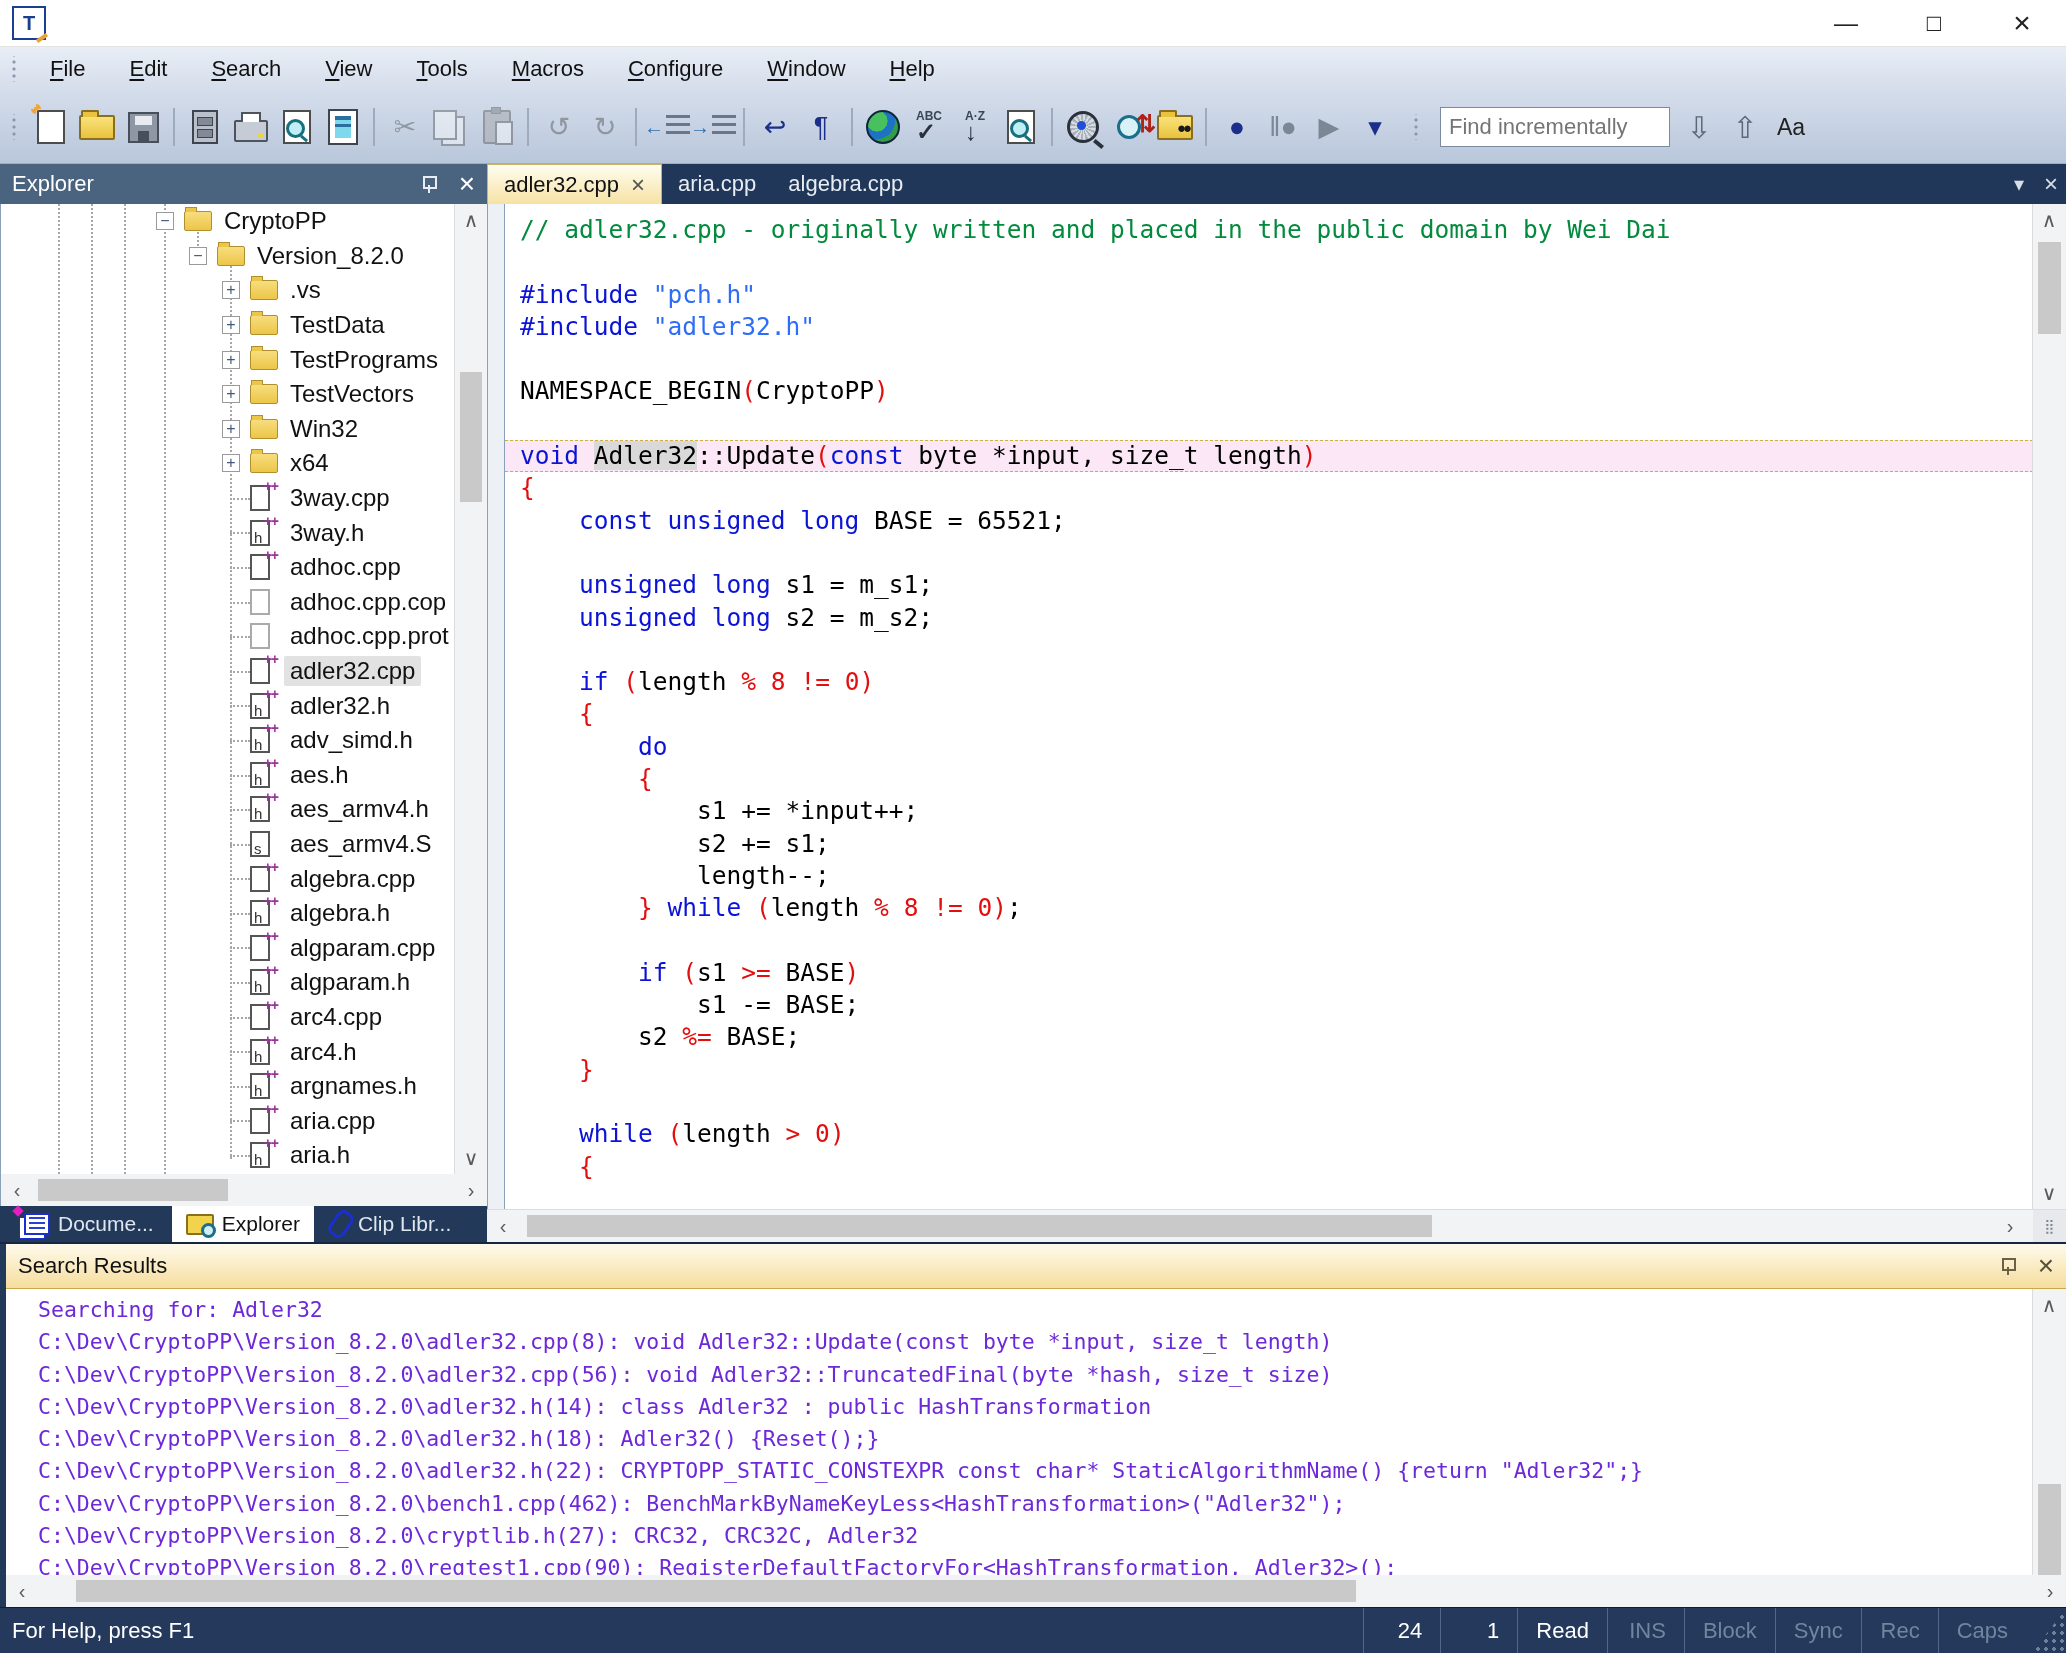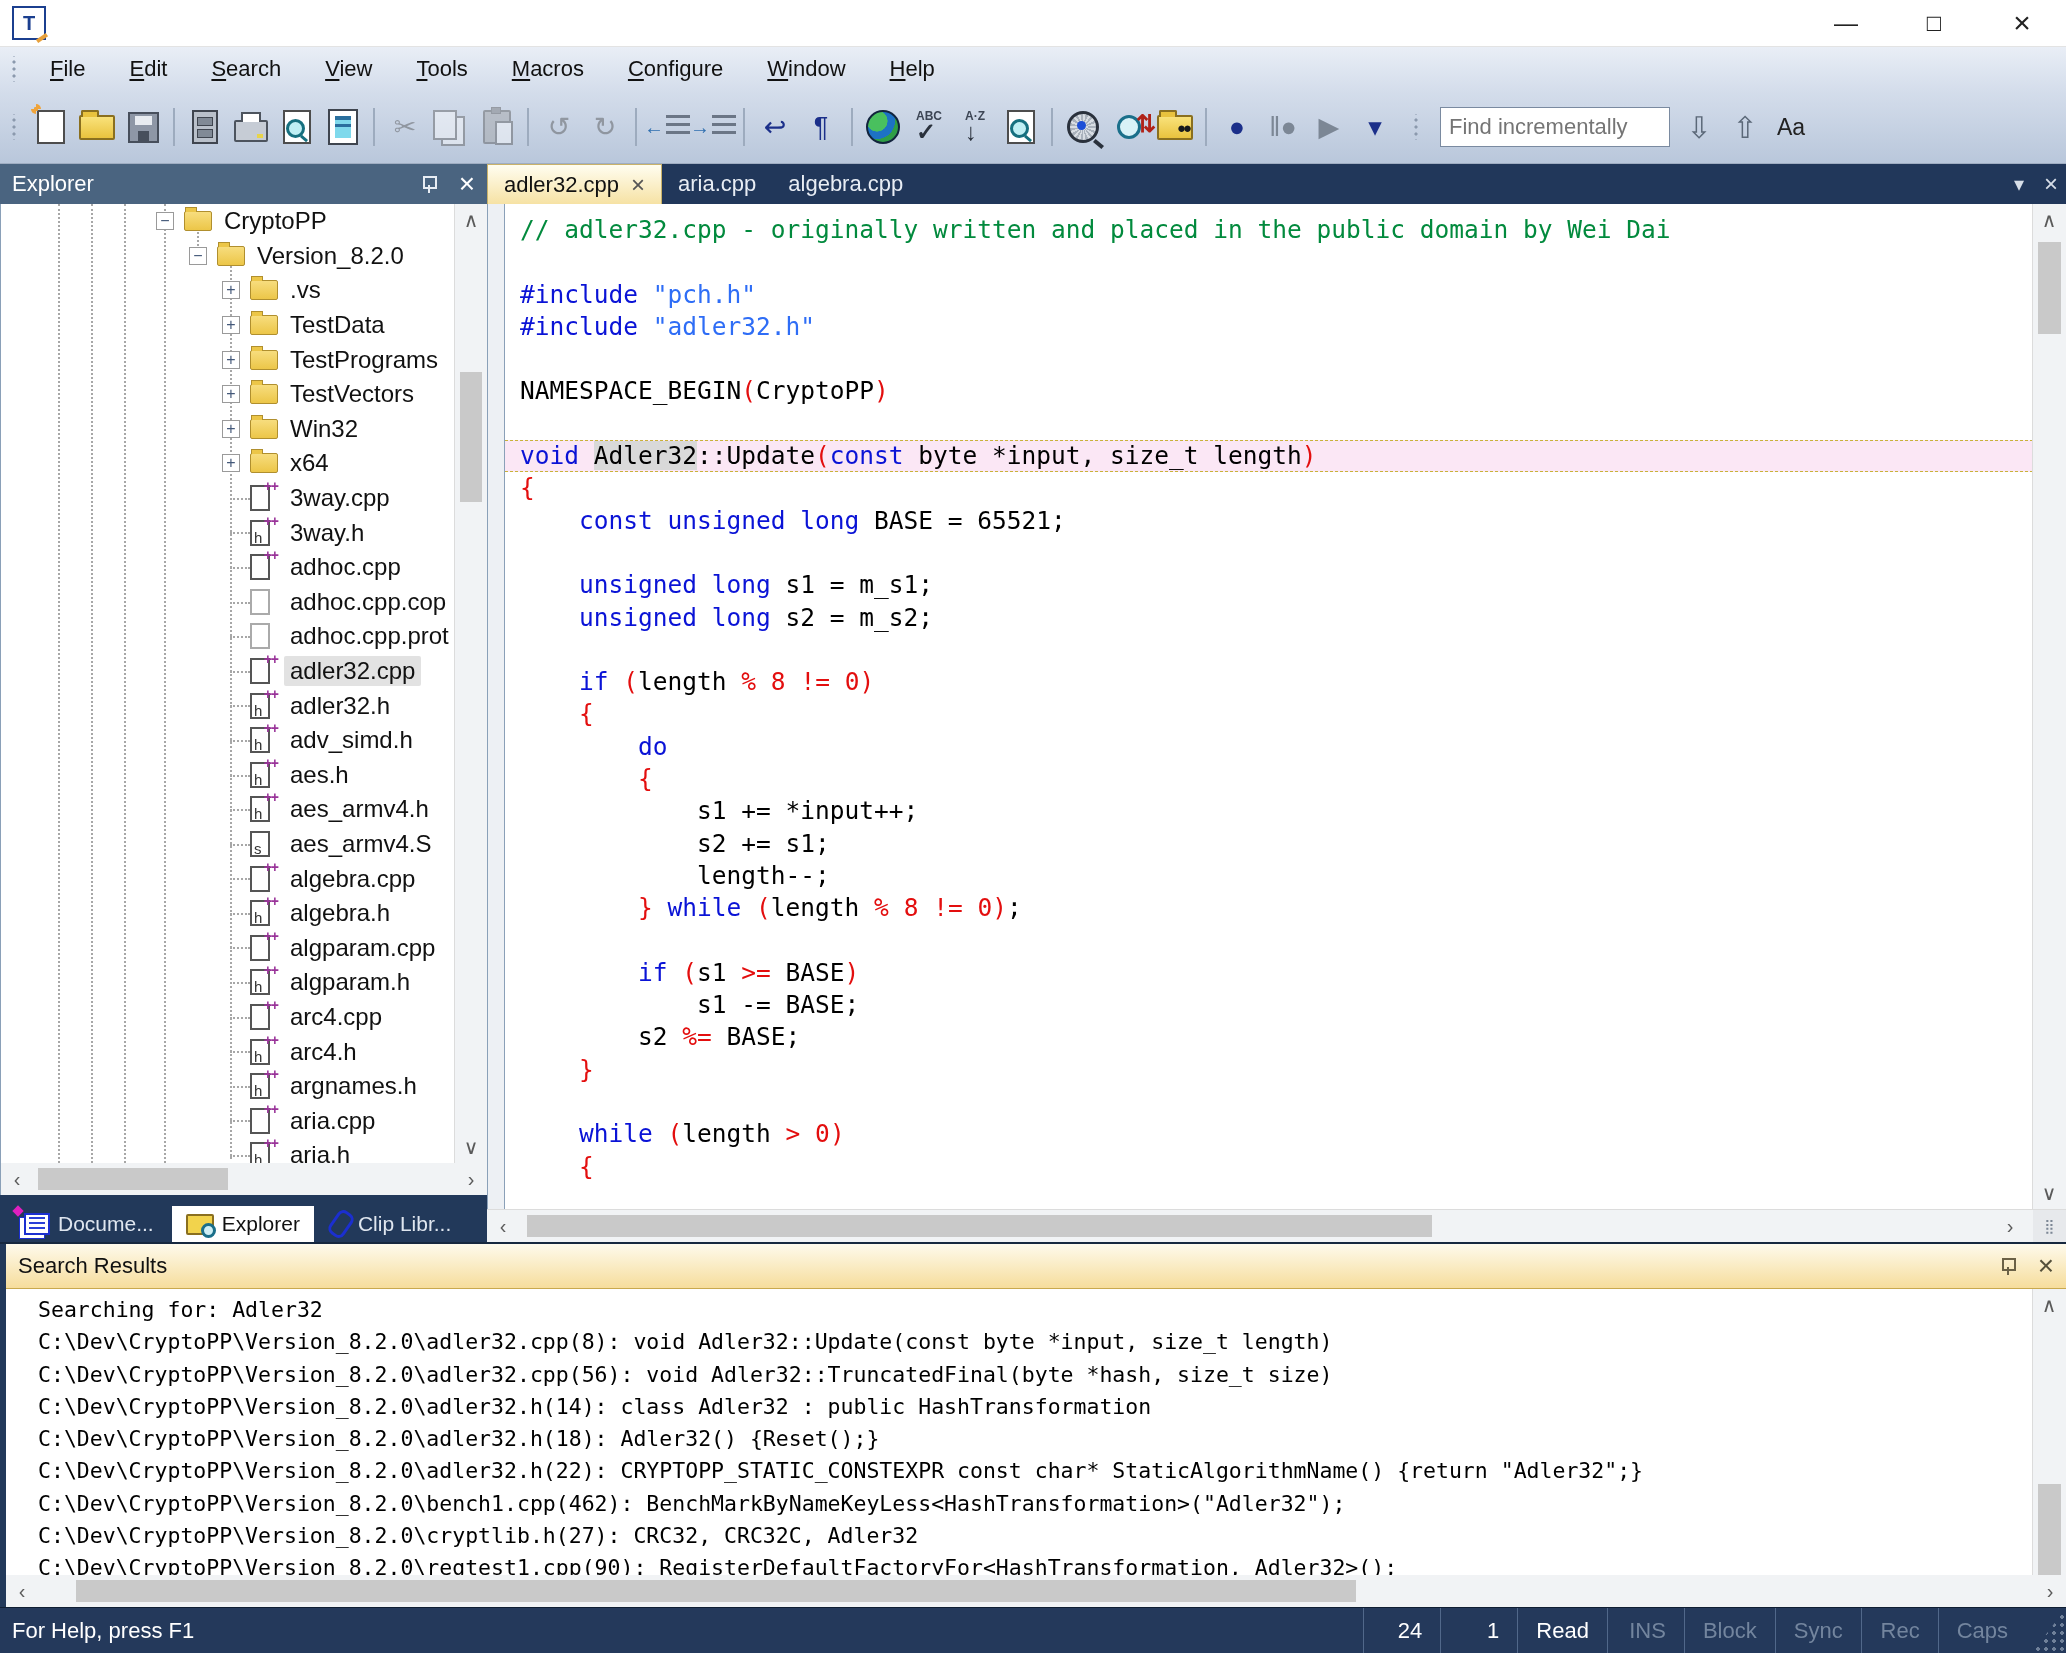--- a/index.html
+++ b/index.html
@@ -94,21 +94,21 @@
   .t-page.plain{border-color:#aaa;}
   .t-page .pp{position:absolute;top:-9px;right:-10px;color:#993399;font-size:14px;font-weight:bold;letter-spacing:-1px;}
   .t-page .letter{position:absolute;left:2px;bottom:-2px;font-size:15px;color:#333;font-family:"Liberation Sans",sans-serif;}
   .tree-label{font-size:24px;color:#111;padding:1px 6px;border-radius:2px;white-space:nowrap;}
   .tree-label.selected{background:#e2e2e2;}
   .exp-vscroll{position:absolute;top:0;right:0;width:32px;bottom:0;background:#f1f3f5;border-left:1px solid #dcdcdc;}
   .scroll-arrow{position:absolute;width:32px;height:32px;display:flex;align-items:center;justify-content:center;color:#5a5a5a;font-size:20px;}
   .scroll-thumb-v{position:absolute;left:5px;right:5px;background:#c9c9c9;}
   .exp-hscroll{height:32px;background:#f1f3f5;position:relative;border-left:1px solid #8aa0b8;}
   .scroll-thumb-h{position:absolute;top:5px;bottom:5px;background:#c9c9c9;}
-  .exp-tabs{height:47px;background:#22395a;display:flex;align-items:flex-end;padding-left:10px;gap:4px;}
+  .exp-tabs{height:36px;background:#22395a;display:flex;align-items:flex-end;padding-left:10px;gap:4px;}
   .exp-tab{height:36px;display:flex;align-items:center;gap:8px;padding:0 14px;font-size:21px;color:#dfe6ef;}
   .exp-tab.active{background:#fff;color:#111;}
   .et-docs{width:22px;height:18px;background:#fff;border:2px solid #1b2fd0;box-shadow:-5px 4px 0 -1px #fff,-5px 4px 0 0 #1b2fd0;position:relative;}
   .et-docs::before{content:"";position:absolute;inset:2px 3px;background:repeating-linear-gradient(#2a3fd8 0 2px,transparent 2px 5px);}
   .et-docs::after{content:"";position:absolute;left:-12px;top:-8px;width:8px;height:8px;background:#e020c0;transform:rotate(45deg);}
   .et-folder{width:24px;height:17px;background:#f2d34c;border:2px solid #8a6f1f;border-radius:2px;position:relative;}
   .et-folder::after{content:"";position:absolute;right:-4px;bottom:-5px;width:9px;height:9px;border:3px solid #1a6f8a;border-radius:50%;background:#cfeff5;}
   .et-clip{width:12px;height:22px;border:3px solid #1b2fd0;border-radius:7px;transform:rotate(35deg);}
 
   .splitter{width:16px;background:#edf0f4;border-left:1px solid #8aa0b8;border-right:1px solid #8aa0b8;}
@@ -127,21 +127,21 @@
   .cs-m{background:#d9d9d9;}
   .ed-vscroll{position:absolute;top:0;right:0;width:33px;bottom:0;background:#f1f3f5;border-left:1px solid #dcdcdc;}
   .ed-hscroll{height:32px;background:#f1f3f5;position:relative;border-top:1px solid #dcdcdc;}
   .corner-box{position:absolute;right:0;top:0;width:33px;height:32px;background:#e7e9ec;display:flex;align-items:center;justify-content:center;color:#7c8795;font-size:14px;}
 
   
   .results{height:363px;display:flex;flex-direction:column;background:#22395a;border-top:2px solid #16283f;}
   .res-header{height:44px;background:linear-gradient(#fefaec,#f6dd9c);border-bottom:1px solid #c9a94e;display:flex;align-items:center;padding:0 12px;font-size:22px;color:#111;margin-left:6px;}
   .res-body{flex:1;background:#fff;position:relative;overflow:hidden;margin-left:6px;}
   .res-pane{position:absolute;inset:0 33px 0 0;overflow:hidden;padding:5px 0 0 0;}
-  .res-line{white-space:pre;font-family:"DejaVu Sans Mono","Liberation Mono",monospace;font-size:21.5px;line-height:32.3px;color:#000000;padding-left:32px;}
+  .res-line{white-space:pre;font-family:"DejaVu Sans Mono","Liberation Mono",monospace;font-size:21.5px;line-height:32.3px;color:#6d28d9;padding-left:32px;}
   .res-vscroll{position:absolute;top:0;right:0;width:33px;bottom:0;background:#f1f3f5;border-left:1px solid #dcdcdc;}
   .res-hscroll{height:32px;background:#f1f3f5;position:relative;margin-left:6px;}
 
   
   .statusbar{height:45px;background:#24395b;display:flex;align-items:center;color:#fff;font-size:22px;border-top:1px solid #0f1e33;}
   .sb-left{padding-left:12px;}
   .sb-cells{margin-left:auto;display:flex;height:100%;align-items:stretch;}
   .sb-cell{display:flex;align-items:center;justify-content:flex-end;padding:0 18px;border-left:1px solid #51688a;min-width:40px;}
   .sb-cell.dim{color:#73859e;}
   .sb-grip{width:34px;height:100%;background-image:radial-gradient(circle,#6f8099 1.8px,transparent 2px);background-size:8px 8px;background-position:bottom right;background-repeat:repeat;margin-left:6px;clip-path:polygon(100% 0,100% 100%,0 100%);}

